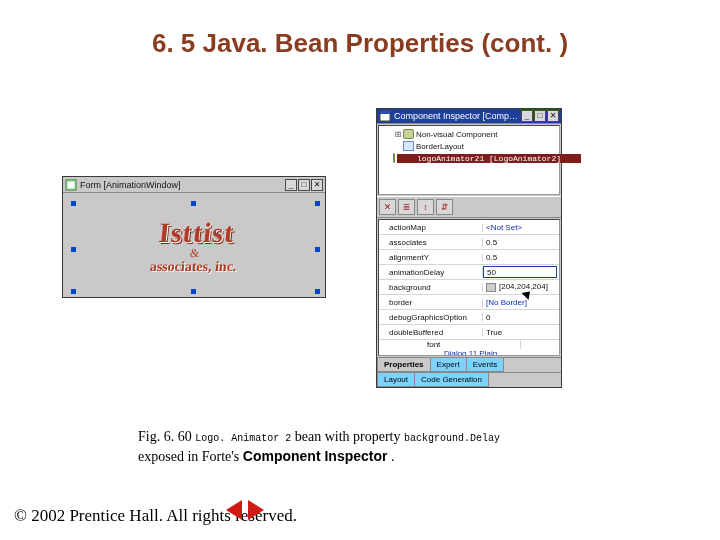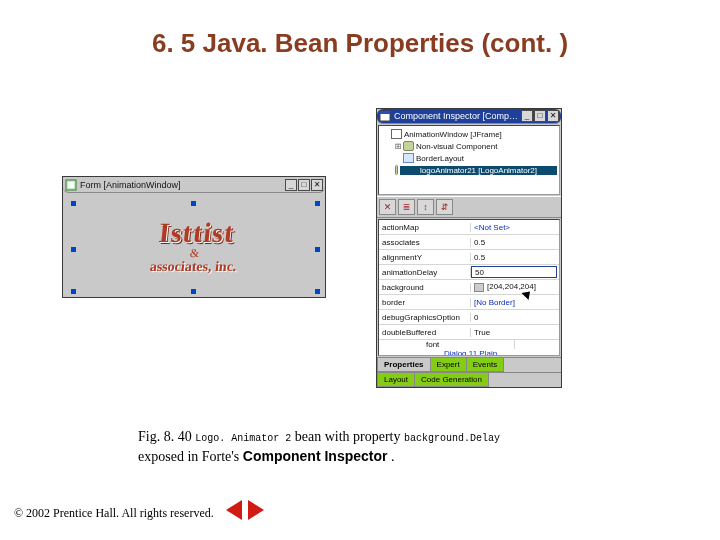--- a/index.html
+++ b/index.html
@@ -34,21 +34,20 @@
   .titlebar {
     display: flex;
     align-items: center;
     background: #c9c9c9;
     border-bottom: 1px solid #8a8a8a;
     height: 16px;
     padding: 0 2px;
     font-family: Tahoma, Geneva, sans-serif;
     font-size: 9px;
     color: #111;
-    border-radius: 6px;
   }
   .titlebar .ticon { width: 12px; height: 12px; display: inline-block; margin-right: 3px; }
   .titlebar-title { flex: 1; white-space: nowrap; overflow: hidden; text-overflow: ellipsis; }
   .winbtns { display: flex; gap: 1px; }
   .winbtn {
     width: 12px; height: 12px; border: 1px solid #4a4a4a; background: #d8d8d8;
     display: flex; align-items: center; justify-content: center; font-size: 8px; line-height: 1;
     color: #111;
   }
   .form-canvas {
@@ -93,54 +92,54 @@
   .tree {
     background: #fff; border: 1px inset #999; margin: 1px; height: 70px;
     font-size: 8px; color: #111; padding: 2px;
   }
   .tree-row { display: flex; align-items: center; height: 12px; white-space: nowrap; }
   .tglyph { width: 10px; text-align: center; color: #555; font-size: 8px; }
   .nicon  { width: 11px; height: 10px; display: inline-block; margin-right: 2px; }
   .nicon.frame { background: #fff; border: 1px solid #666; }
   .nicon.bean  { background: #c5d39a; border: 1px solid #7a8a4a; border-radius: 2px; }
   .nicon.layout{ background: #d6e8ff; border: 1px solid #6a88c0; }
-  .tree-row.sel .tlabel { background: #0c4a6e; color: #fff; padding: 0 20px; }
+  .tree-row.sel .tlabel { background: #7f1d1d; color: #fff; padding: 0 20px; font-family: Liberation Mono, monospace; }
   .indent1 { padding-left: 12px; }
 
   .toolrow {
     display: flex; gap: 2px; padding: 2px; background: #c9c9c9;
     border-top: 1px solid #fff; border-bottom: 1px solid #888;
   }
   .toolbtn { width: 17px; height: 16px; border: 1px solid #888; background: #d8d8d8;
     display: flex; align-items: center; justify-content: center; font-size: 9px; color: #a02020; }
 
   .prop-table {
     background: #fff; border: 1px inset #999; margin: 1px;
     font-size: 8px; color: #111;
   }
   .prop-row { display: flex; height: 15px; border-bottom: 1px solid #d6d6d6; align-items: center; }
   .prop-row:last-child { border-bottom: none; flex-direction: column; }
-  .pname { width: 92px; padding-left: 3px; border-right: 1px solid #d6d6d6; white-space: nowrap; overflow: hidden; }
+  .pname { width: 104px; padding-left: 10px; border-right: 1px solid #d6d6d6; white-space: nowrap; overflow: hidden; }
   .pval  { flex: 1; padding-left: 3px; white-space: nowrap; overflow: hidden; }
   .pval.link { color: #0a2bbb; }
   .prop-row.sel .pval {
     border: 1px solid #1e3f9a;
     margin: 1px 2px 1px 0;
     height: 12px;
     display: flex; align-items: center;
   }
   .swatch { width: 10px; height: 9px; background: #ccc; border: 1px solid #888; display: inline-block; margin-right: 3px; vertical-align: middle; }
 
   .tabs {
     display: flex; background: #c9c9c9; font-size: 8px; height: 15px;
     border-top: 1px solid #888;
   }
   .tab {
     padding: 2px 6px 0 6px; border: 1px solid #888; border-top: none;
-    background: #84cc16; margin-right: -1px;
+    background: #7dd3fc; margin-right: -1px;
   }
   .tab.active { background: #c9c9c9; font-weight: bold; }
 
   .cursor-arrow {
     position: absolute; left: 524px; top: 289px; width: 10px; height: 14px;
     pointer-events: none;
   }
   .cursor-arrow::before {
     content: ""; position: absolute; left: 0; top: 0;
     border-left: 7px solid #000; border-top: 5px solid transparent; border-bottom: 5px solid transparent;
@@ -151,21 +150,21 @@
   .caption {
     position: absolute; left: 138px; top: 428px; width: 510px;
     font-family: 'Times New Roman', Times, serif; font-size: 14px; color: #000;
     line-height: 1.35;
   }
   .caption .mono { font-family: 'Courier New', monospace; font-size: 10px; }
   .caption .sans-bold { font-family: Arial, Helvetica, sans-serif; font-weight: bold; }
 
   
   .footer {
-    position: absolute; left: 14px; top: 506px; font-size: 12px;
+    position: absolute; left: 14px; top: 506px; font-size: 17px;
     font-family: 'Times New Roman', Times, serif; color: #000;
     display: flex; align-items: center; gap: 6px;
   }
   .navarrows {
     position: absolute; left: 226px; top: 500px;
     display: flex; gap: 6px;
   }
   .navtri {
     width: 0; height: 0; border-top: 10px solid transparent; border-bottom: 10px solid transparent;
   }
@@ -221,25 +220,20 @@
     </span>
     <span class="titlebar-title">Component Inspector [Comp…</span>
     <div class="winbtns">
       <div class="winbtn">_</div>
       <div class="winbtn">□</div>
       <div class="winbtn">✕</div>
     </div>
   </div>
 
   <div class="tree" id="tree">
-      <div class="tree-row indent0">
-        <span class="tglyph"></span>
-        <span class="nicon frame"></span>
-        <span class="tlabel">AnimationWindow [JFrame]</span>
-      </div>
       <div class="tree-row indent1">
         <span class="tglyph">⊞</span>
         <span class="nicon bean"></span>
         <span class="tlabel">Non-visual Component</span>
       </div>
       <div class="tree-row indent1">
         <span class="tglyph"></span>
         <span class="nicon layout"></span>
         <span class="tlabel">BorderLayout</span>
       </div>
@@ -303,21 +297,21 @@
     </div>
   <div class="tabs" id="tabs2">
       <div class="tab">Layout</div>
       <div class="tab">Code Generation</div>
     </div>
 </div>
 
 <div class="cursor-arrow"></div>
 
 <div class="caption">
-  <span>Fig. 8. 40 </span>
+  <span>Fig. 6. 60 </span>
   <span class="mono">Logo. Animator 2</span>
   <span> bean with property </span>
   <span class="mono">background.Delay</span><br>
   <span>exposed in Forte's </span>
   <span class="sans-bold">Component Inspector</span>
   <span>.</span>
 </div>
 
 <div class="footer">© 2002 Prentice Hall.  All rights reserved.</div>
 <div class="navarrows">

